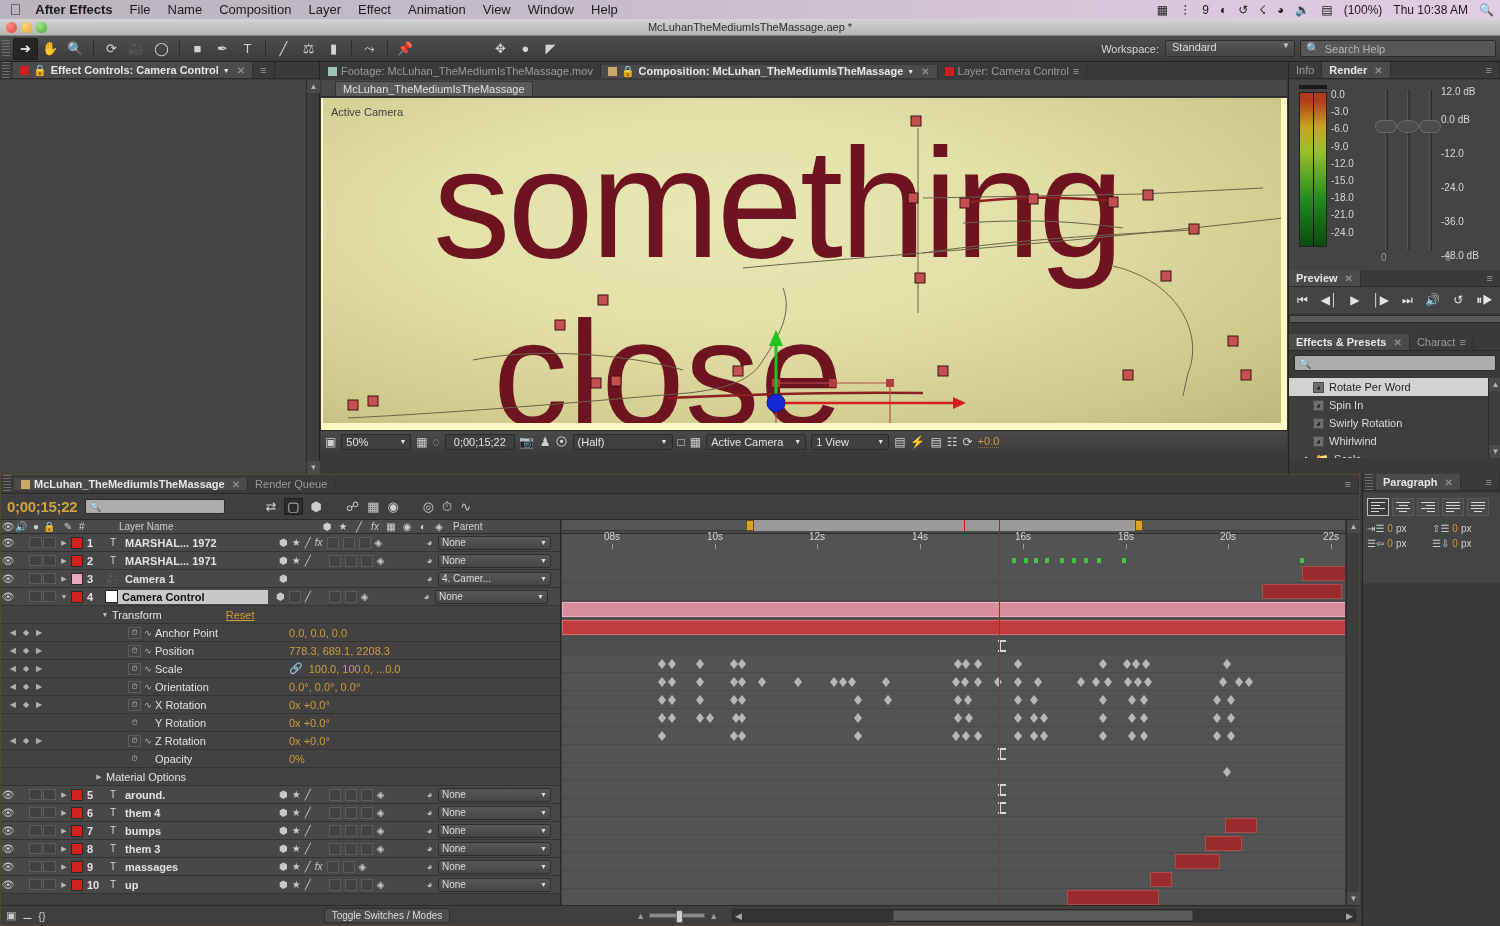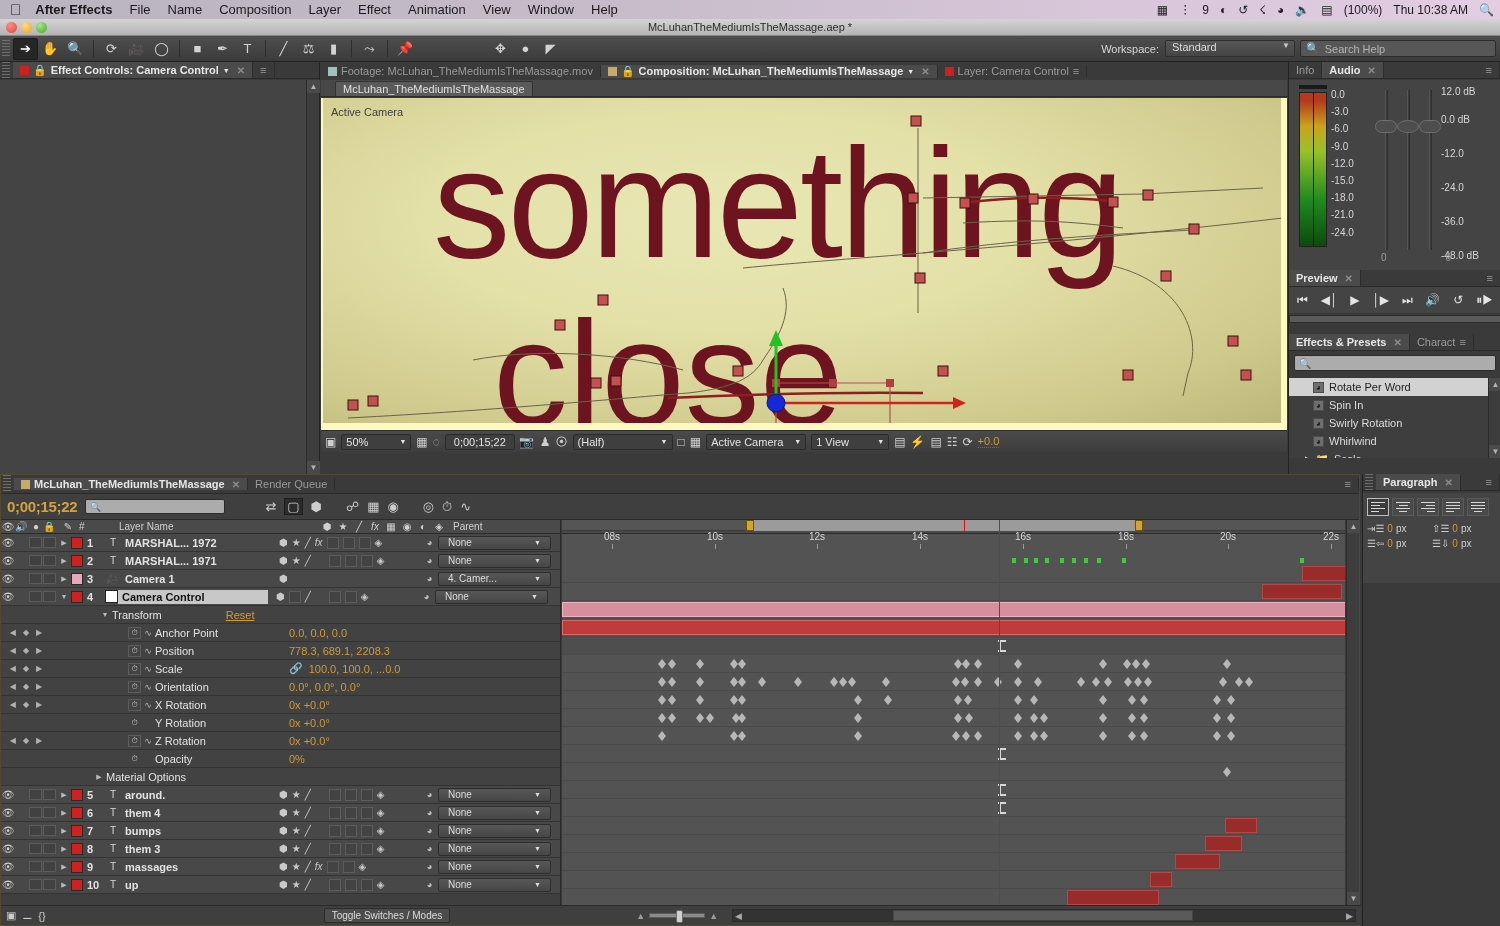--- a/index.html
+++ b/index.html
@@ -159,21 +159,21 @@
   .cell-num { width:22px; text-align:left; padding-left:4px; font-weight:bold; }
   .cell-type { width:16px; text-align:center; color:#d6d6d6; font-size:10px;}
   .lname { font-weight:bold; padding:1px 4px; }
   .switches { width:150px; display:flex; align-items:center; gap:4px; padding-left:8px;
               color:#c9c9c9; font-size:10px;}
   .sw-box { width:12px; height:12px; border:1px solid #5c5c5c; background:#434343;}
   .parent-cell { width:130px; display:flex; align-items:center; gap:3px; padding-left:3px;}
   .pk { width:11px; text-align:center; color:#b9b9b9; font-size:10px;}
   .pdd { flex:1; height:14px; background:linear-gradient(to bottom,#575757,#464646);
          border:1px solid #2d2d2d; border-radius:2px; display:flex; align-items:center;
-         padding:0 9px; font-size:10px; color:#dcdcdc;justify-content:flex-end;}
+         padding:0 3px; font-size:10px; color:#dcdcdc;justify-content:flex-end;}
   .pdd .a { margin-left:auto; font-size:7px;}
   .kfnav { width:50px; display:flex; align-items:center; justify-content:center; gap:7px;
            color:#b0b0b0; font-size:8px;}
   .propname { padding-left:0; color:#e2e2e2;}
   .propval { color:#cf9b3a; font-size:11px; padding-left:6px; }
   .stopwatch { width:13px; height:12px; border:1px solid #5c5c5c; background:#434343;
                font-size:8px; color:#cfcfcf; display:flex; align-items:center; justify-content:center;}
   .graphic { width:14px; color:#b9b9b9; font-size:9px; text-align:center;}
 
   .tl-right { position:absolute; left:561px; top:45px; right:14px; bottom:20px;
@@ -463,21 +463,21 @@
     </div>
   </div>
 </div>
 
 <div class="rightcol">
   <div class="panel-tabbar">
     <div class="ptab">
       <span>Info</span>
     </div>
     <div class="ptab active">
-      <span>Audio</span>
+      <span>Render</span>
       <span class="x">✕</span>
     </div>
     <div class="ptab" style="margin-left:auto">≡</div>
   </div>
 
   <div class="audio-body">
     <div class="meter-cap"></div>
     <div class="meter"></div>
     <div class="db-scale">
       <span>0.0</span>

